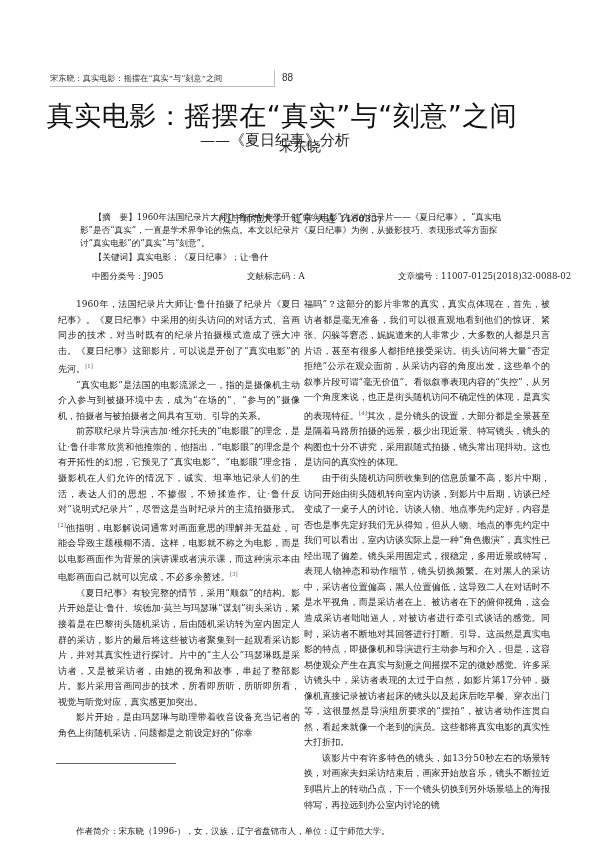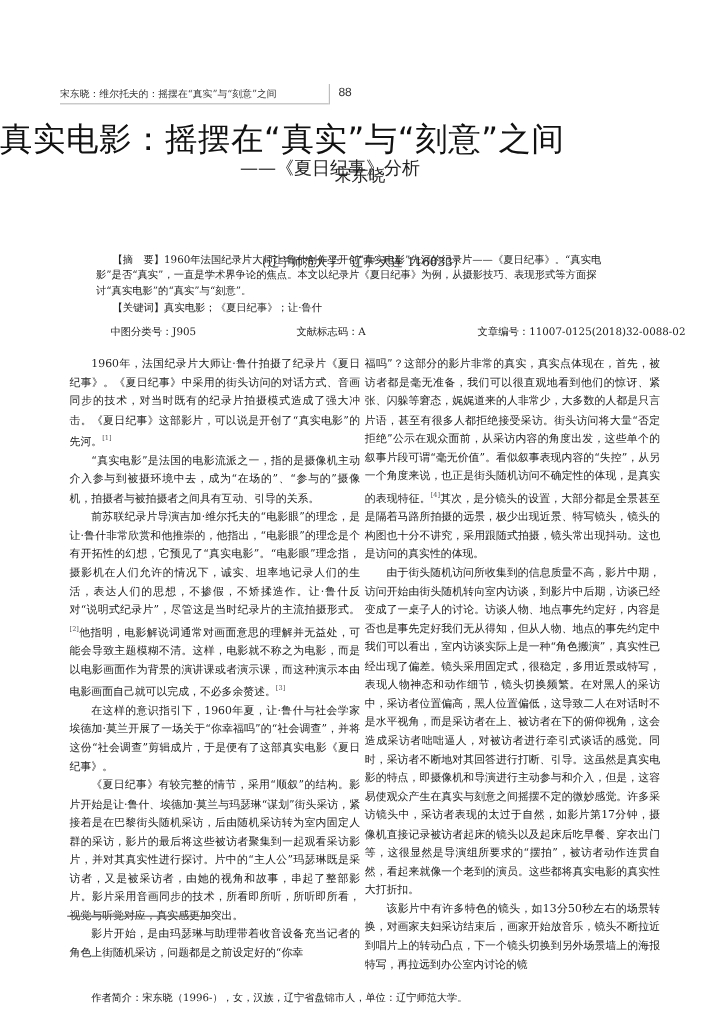--- a/index.html
+++ b/index.html
@@ -1,21 +1,21 @@
 <!DOCTYPE html>
 <html><head>
 <meta charset="utf-8">
 <style>
   html, body { margin:0; padding:0; background:#ffffff; }
   body { width:600px; height:850px; position:relative; overflow:hidden; font-family:"DejaVu Serif","Liberation Serif",serif; color:#1a1a1a; }
   .page { position:absolute; left:0; top:0; width:600px; height:850px; }
   .running-head { position:absolute; left:50px; top:70px; width:224px; height:16px; border-bottom:1px solid #bdbdbd; font-size:8.2px; color:#333; line-height:16px; white-space:nowrap; }
   .running-sep { position:absolute; left:274px; top:70px; width:1px; height:17px; background:#bdbdbd; }
   .page-num { position:absolute; left:282px; top:72px; font-family:"Liberation Sans",sans-serif; font-size:10px; color:#333; }
-  .title { position:absolute; left:0; width:564px; top:98px; font-family:"DejaVu Sans","Liberation Sans",sans-serif; font-size:27px; font-weight:normal; letter-spacing:0.5px; color:#111; }
+  .title { position:absolute; left:0; width:564px; top:98px; text-align:center; font-family:"DejaVu Sans","Liberation Sans",sans-serif; font-size:27px; font-weight:normal; letter-spacing:0.5px; color:#111; }
   .subtitle { position:absolute; left:200px; width:300px; top:131px; text-align:left; font-size:15px; color:#222; }
   .author { position:absolute; left:0; width:600px; top:138px; text-align:center; font-size:14px; color:#222; }
   .affil { position:absolute; left:0; width:600px; top:180px; text-align:center; font-size:10px; color:#222;margin-top:32px; }
   .abstract { position:absolute; left:80px; top:211px; width:435px; font-size:8.6px; line-height:13.2px; color:#222; }
   .abstract p { margin:0; text-indent:1.6em; }
   .label-bold { font-family:"DejaVu Sans","Liberation Sans",sans-serif; font-weight:normal; }
   .meta-row { position:absolute; top:271px; font-size:8.6px; color:#222; white-space:nowrap; }
   .col { position:absolute; top:297px; width:242px; font-size:9.05px; line-height:15.55px; color:#222; text-align:justify; }
   .col p { margin:0; text-indent:2em; }
   .col p.noindent { text-indent:0; }
@@ -23,21 +23,21 @@
   .col-right { left:304px; width:246px; }
   sup { font-size:5.5px; vertical-align:super; color:#555; }
   .footnote-rule { position:absolute; left:56px; top:763px; width:120px; height:1px; background:#666; }
   .footnote { position:absolute; left:76px; top:779px; font-size:8.5px; color:#222; white-space:nowrap;margin-top:47px; }
 </style>
 </head>
 <body>
 
 <div class="page">
 
-  <div class="running-head">宋东晓：维尔托夫的：摇摆在“真实”与“刻意”之间</div>
+  <div class="running-head">宋东晓：真实电影：摇摆在“真实”与“刻意”之间</div>
   <div class="running-sep"></div>
   <div class="page-num">88</div>
 
   <div class="title">真实电影：摇摆在“真实”与“刻意”之间</div>
   <div class="subtitle">——《夏日纪事》分析</div>
   <div class="author">宋东晓</div>
   <div class="affil">（辽宁师范大学　辽宁 大连 116033）</div>
 
   <div class="abstract">
     <p><span class="label-bold">【摘　要】</span><span>1960年法国纪录片大师让·鲁什创作了开创“真实电影”先河的纪录片——《夏日纪事》。“真实电影”是否“真实”，一直是学术界争论的焦点。本文以纪录片《夏日纪事》为例，从摄影技巧、表现形式等方面探讨“真实电影”的“真实”与“刻意”。</span></p>
@@ -45,21 +45,20 @@
   </div>
 
   <div class="meta-row" style="left:92px;"><span class="label-bold">中图分类号：</span><span>J905</span></div>
   <div class="meta-row" style="left:247px;"><span class="label-bold">文献标志码：</span><span>A</span></div>
   <div class="meta-row" style="left:380px;margin-left:18px;"><span class="label-bold">文章编号：</span><span>11007-0125(2018)32-0088-02</span></div>
 
   <div class="col col-left">
     <p><span>1960年，法国纪录片大师让·鲁什拍摄了纪录片《夏日纪事》。《夏日纪事》中采用的街头访问的对话方式、音画同步的技术，对当时既有的纪录片拍摄模式造成了强大冲击。《夏日纪事》这部影片，可以说是开创了“真实电影”的先河。</span><sup>[1]</sup></p>
     <p><span>“真实电影”是法国的电影流派之一，指的是摄像机主动介入参与到被摄环境中去，成为“在场的”、“参与的”摄像机，拍摄者与被拍摄者之间具有互动、引导的关系。</span></p>
     <p><span>前苏联纪录片导演吉加·维尔托夫的“电影眼”的理念，是让·鲁什非常欣赏和他推崇的，他指出，“电影眼”的理念是个有开拓性的幻想，它预见了“真实电影”。“电影眼”理念指，摄影机在人们允许的情况下，诚实、坦率地记录人们的生活，表达人们的思想，不掺假，不矫揉造作。让·鲁什反对“说明式纪录片”，尽管这是当时纪录片的主流拍摄形式。</span><sup>[2]</sup><span>他指明，电影解说词通常对画面意思的理解并无益处，可能会导致主题模糊不清。这样，电影就不称之为电影，而是以电影画面作为背景的演讲课或者演示课，而这种演示本由电影画面自己就可以完成，不必多余赘述。</span><sup>[3]</sup></p>
-    <p><span>在这样的意识指引下，1960年夏，让·鲁什与社会学家埃德加·莫兰开展了一场关于“你幸福吗”的“社会调查”，并将这份“社会调查”剪辑成片，于是便有了这部真实电影《夏日纪事》。</span></p>
     <p><span>《夏日纪事》有较完整的情节，采用“顺叙”的结构。影片开始是让·鲁什、埃德加·莫兰与玛瑟琳“谋划”街头采访，紧接着是在巴黎街头随机采访，后由随机采访转为室内固定人群的采访，影片的最后将这些被访者聚集到一起观看采访影片，并对其真实性进行探讨。片中的“主人公”玛瑟琳既是采访者，又是被采访者，由她的视角和故事，串起了整部影片。影片采用音画同步的技术，所看即所听，所听即所看，视觉与听觉对应，真实感更加突出。</span></p>
     <p><span>影片开始，是由玛瑟琳与助理带着收音设备充当记者的角色上街随机采访，问题都是之前设定好的“你幸</span></p>
   </div>
 
   <div class="col col-right">
     <p class="noindent"><span>福吗”？这部分的影片非常的真实，真实点体现在，首先，被访者都是毫无准备，我们可以很直观地看到他们的惊讶、紧张、闪躲等窘态，娓娓道来的人非常少，大多数的人都是只言片语，甚至有很多人都拒绝接受采访。街头访问将大量“否定拒绝”公示在观众面前，从采访内容的角度出发，这些单个的叙事片段可谓“毫无价值”。看似叙事表现内容的“失控”，从另一个角度来说，也正是街头随机访问不确定性的体现，是真实的表现特征。</span><sup>[4]</sup><span>其次，是分镜头的设置，大部分都是全景甚至是隔着马路所拍摄的远景，极少出现近景、特写镜头，镜头的构图也十分不讲究，采用跟随式拍摄，镜头常出现抖动。这也是访问的真实性的体现。</span></p>
     <p><span>由于街头随机访问所收集到的信息质量不高，影片中期，访问开始由街头随机转向室内访谈，到影片中后期，访谈已经变成了一桌子人的讨论。访谈人物、地点事先约定好，内容是否也是事先定好我们无从得知，但从人物、地点的事先约定中我们可以看出，室内访谈实际上是一种“角色搬演”，真实性已经出现了偏差。镜头采用固定式，很稳定，多用近景或特写，表现人物神态和动作细节，镜头切换频繁。在对黑人的采访中，采访者位置偏高，黑人位置偏低，这导致二人在对话时不是水平视角，而是采访者在上、被访者在下的俯仰视角，这会造成采访者咄咄逼人，对被访者进行牵引式谈话的感觉。同时，采访者不断地对其回答进行打断、引导。这虽然是真实电影的特点，即摄像机和导演进行主动参与和介入，但是，这容易使观众产生在真实与刻意之间摇摆不定的微妙感觉。许多采访镜头中，采访者表现的太过于自然，如影片第17分钟，摄像机直接记录被访者起床的镜头以及起床后吃早餐、穿衣出门等，这很显然是导演组所要求的“摆拍”，被访者动作连贯自然，看起来就像一个老到的演员。这些都将真实电影的真实性大打折扣。</span></p>
     <p><span>该影片中有许多特色的镜头，如13分50秒左右的场景转换，对画家夫妇采访结束后，画家开始放音乐，镜头不断拉近到唱片上的转动凸点，下一个镜头切换到另外场景墙上的海报特写，再拉远到办公室内讨论的镜</span></p>
   </div>
 

